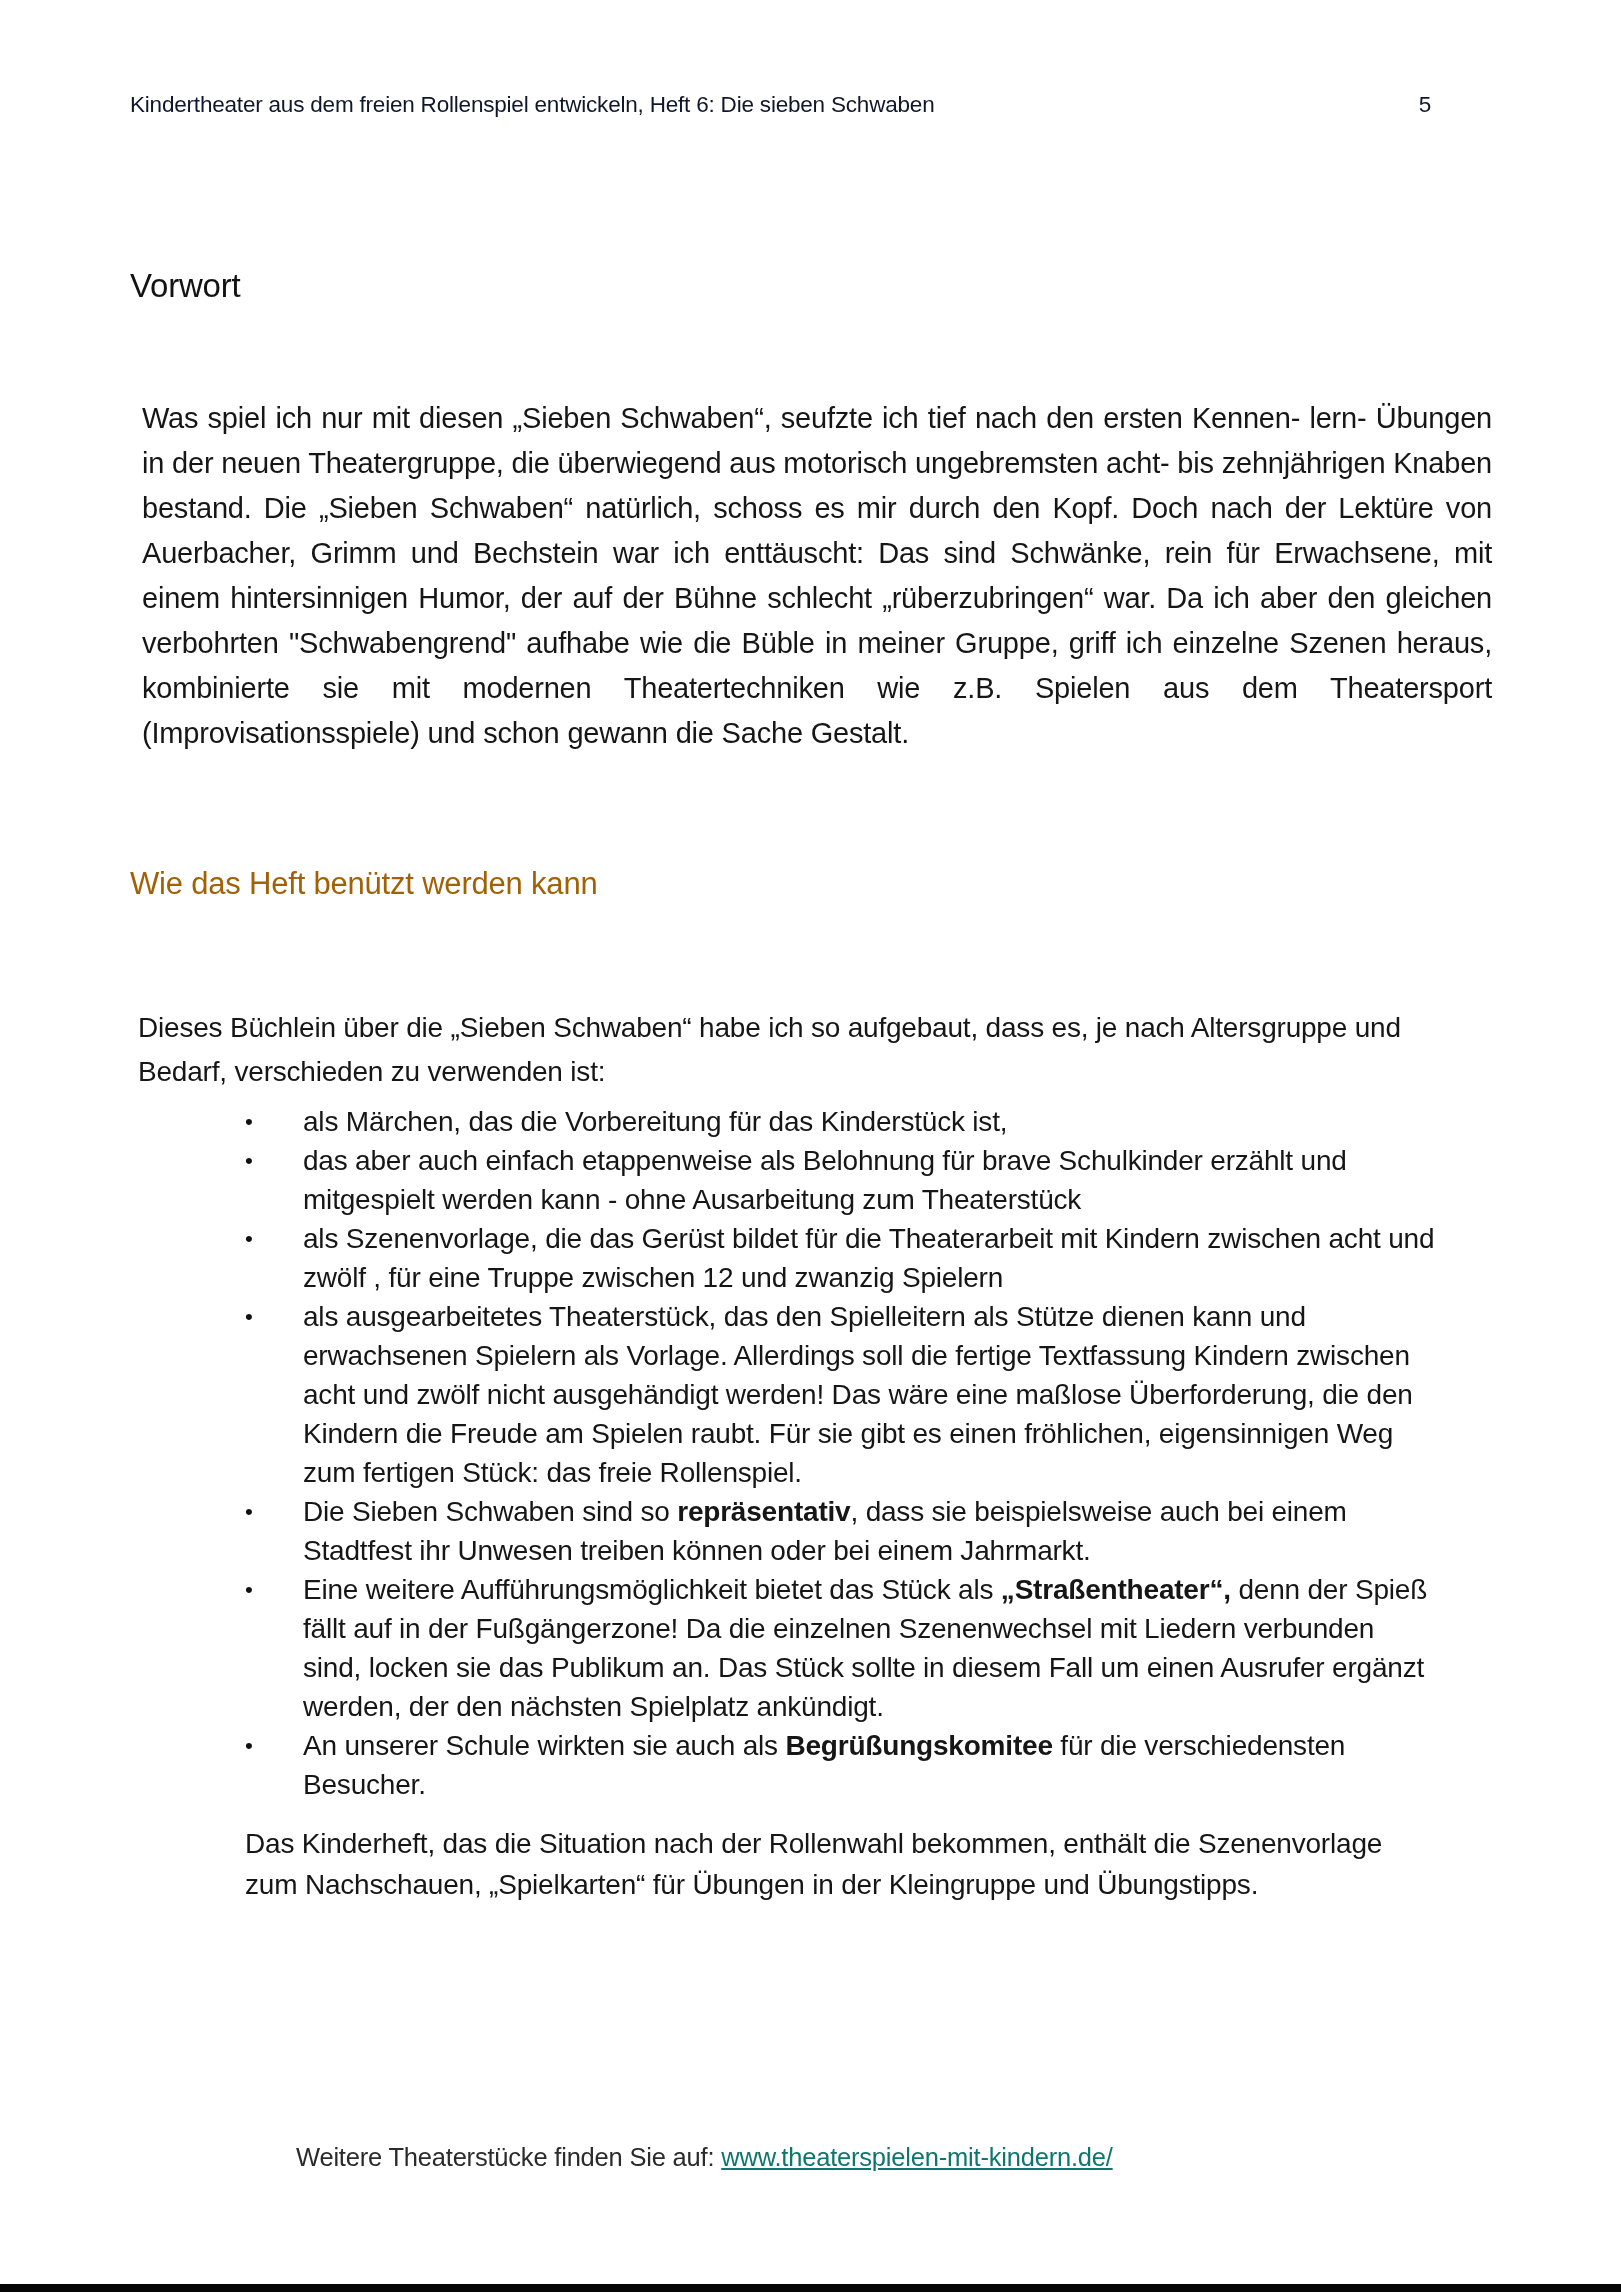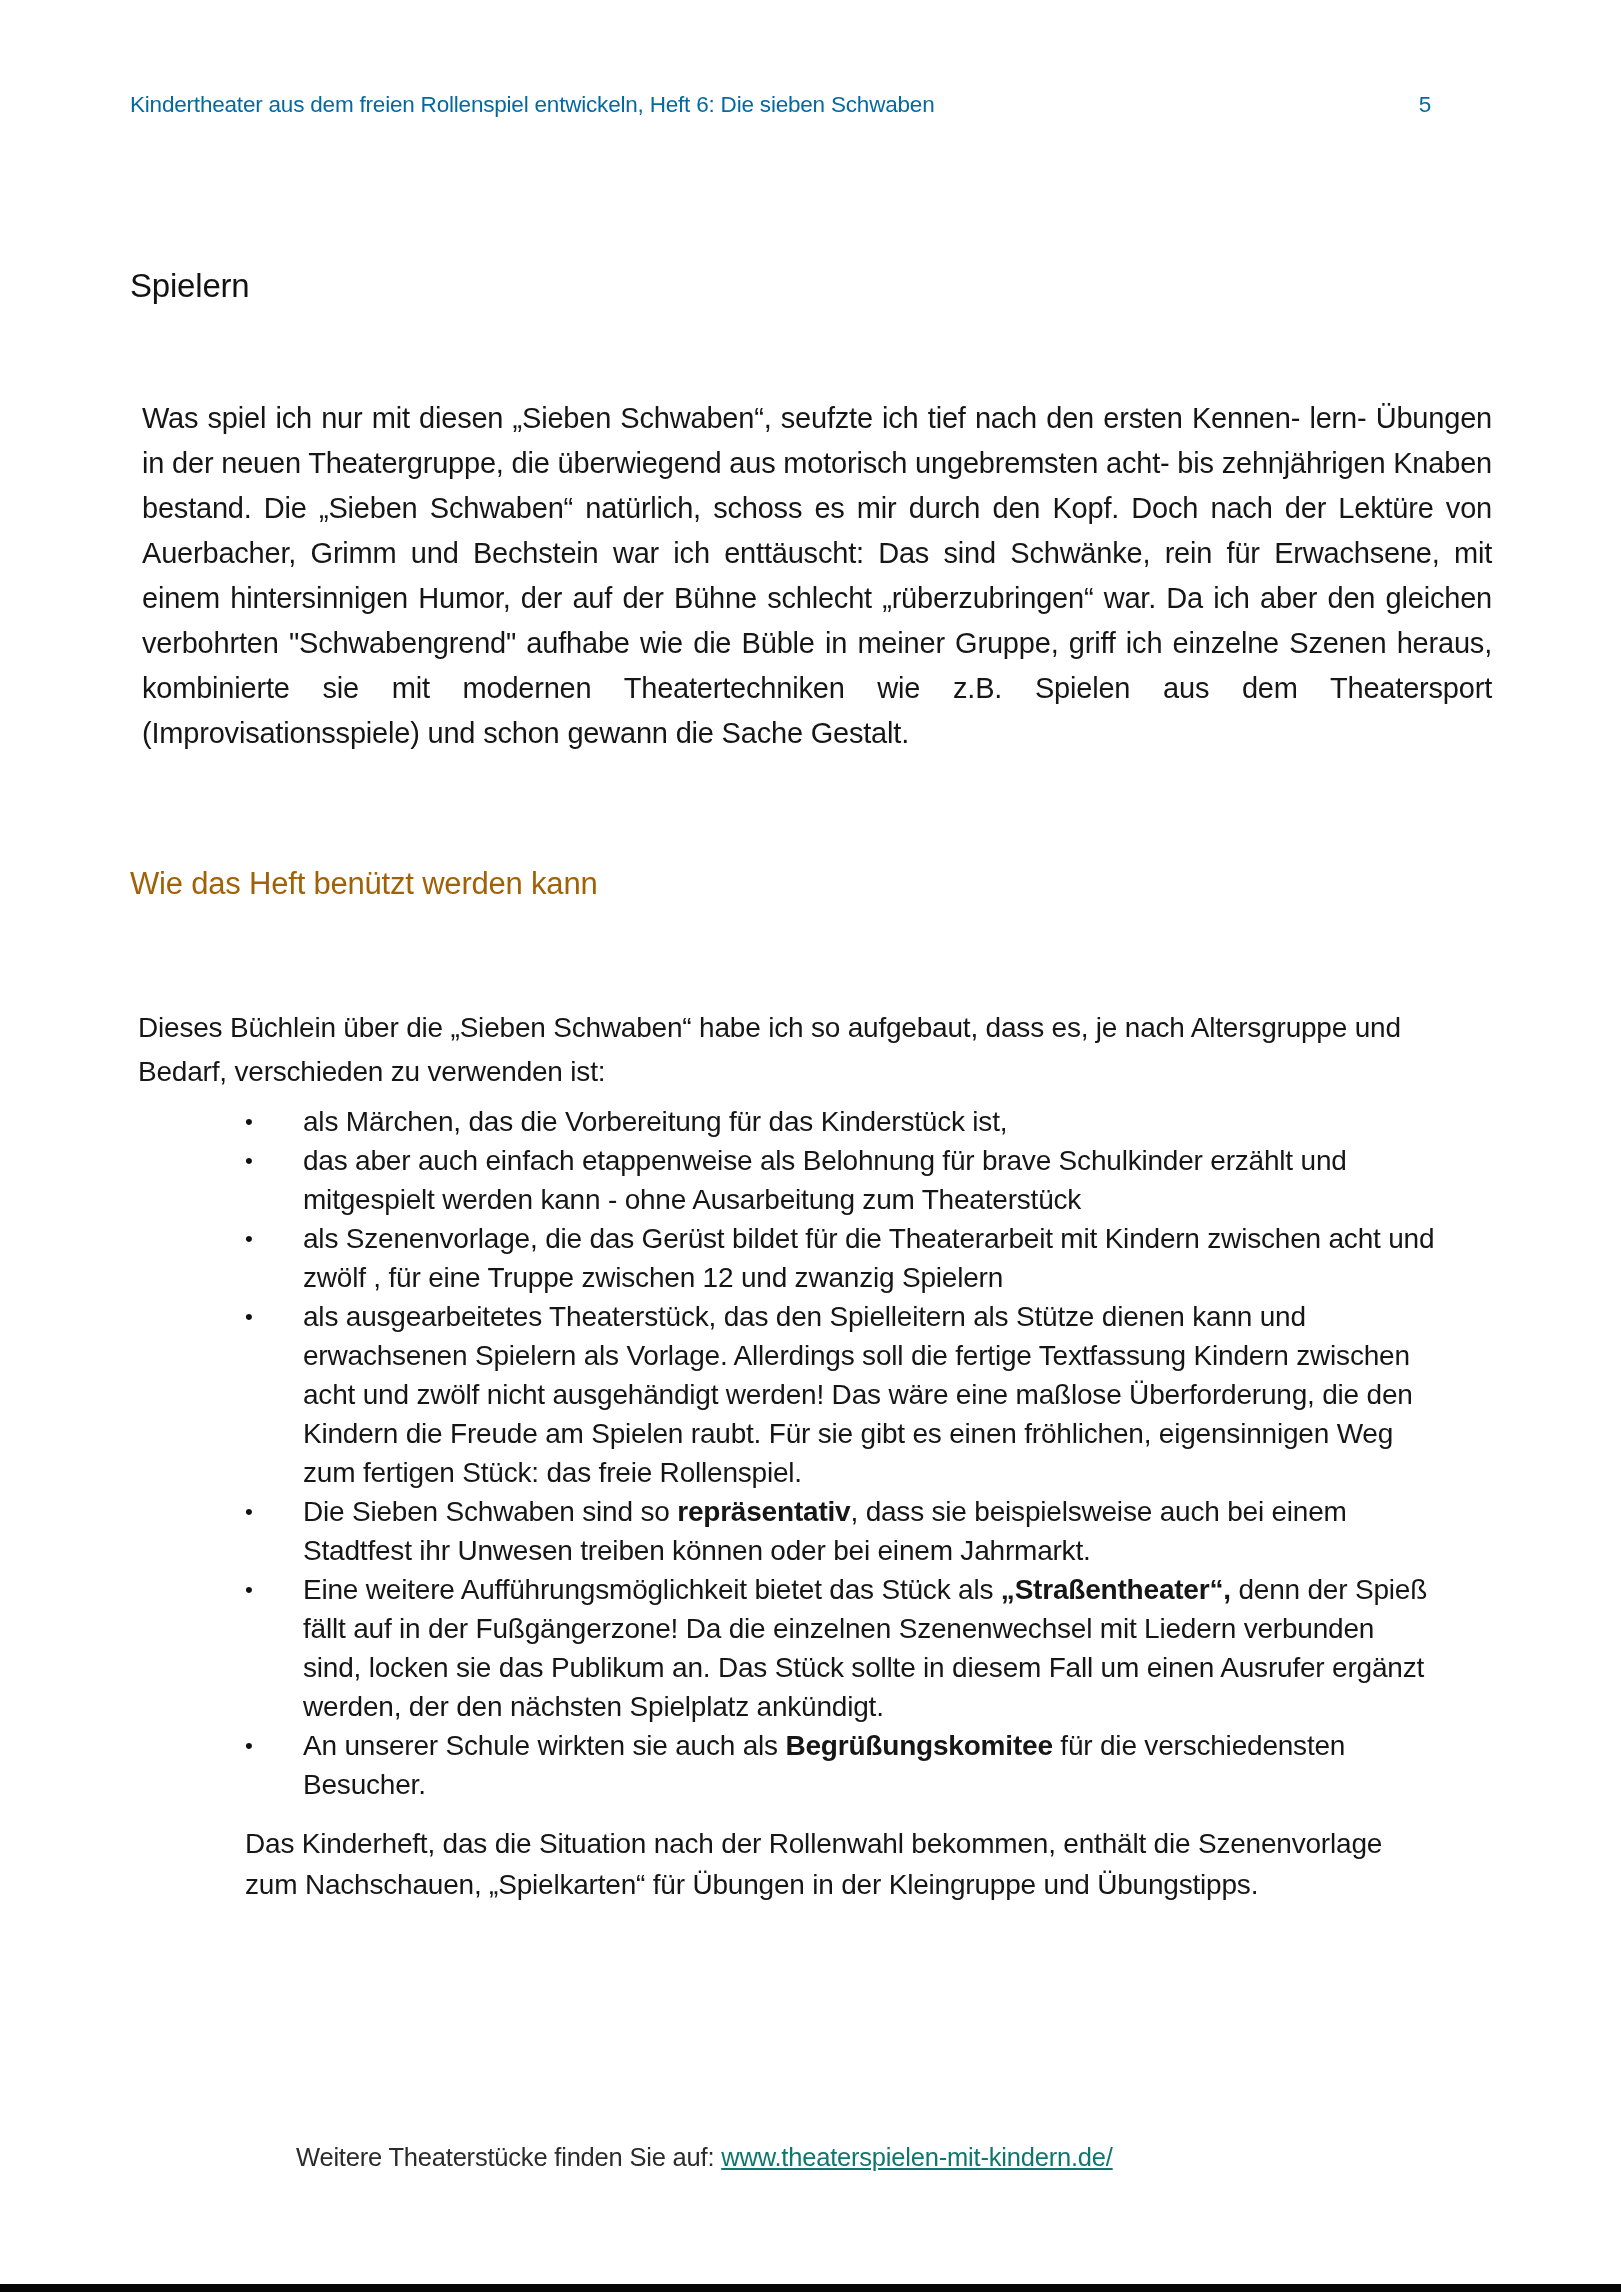--- a/index.html
+++ b/index.html
@@ -8,21 +8,21 @@
     width:1621px;height:2293px;
     background:#ffffff;
     font-family:"Liberation Sans",sans-serif;
     color:#161616;
     overflow:hidden;
     margin:0 auto;
   }
   .header{
     position:absolute;top:92px;left:130px;width:1301px;
     display:flex;justify-content:space-between;align-items:baseline;
-    font-size:22.5px;color:#0369a1;letter-spacing:-0.2px;
+    font-size:22.5px;color:#0f172a;letter-spacing:-0.2px;
   }
   .h1{
     position:absolute;top:267px;left:130px;margin:0;
     font-size:33px;font-weight:500;color:#131313;letter-spacing:-0.2px;
   }
   .h2{
     position:absolute;top:866px;left:130px;margin:0;
     font-size:31px;font-weight:500;color:#a16207;letter-spacing:-0.2px;
   }
   .p1{
@@ -62,21 +62,21 @@
 </head>
 <body>
 
 <div class="page" style="color: rgb(22, 22, 22);">
 
   <div class="header">
     <span>Kindertheater aus dem freien Rollenspiel entwickeln, Heft 6: Die sieben Schwaben</span>
     <span>5</span>
   </div>
 
-  <h1 class="h1">Spielern</h1>
+  <h1 class="h1">Vorwort</h1>
 
   <p class="p1">Was spiel ich nur mit diesen „Sieben Schwaben“, seufzte ich tief nach den ersten Kennen- lern- Übungen in der neuen Theatergruppe, die überwiegend aus motorisch ungebremsten acht- bis zehnjährigen Knaben bestand. Die „Sieben Schwaben“ natürlich, schoss es mir durch den Kopf. Doch nach der Lektüre von Auerbacher, Grimm und Bechstein war ich enttäuscht: Das sind Schwänke, rein für Erwachsene, mit einem hintersinnigen Humor, der auf der Bühne schlecht „rüberzubringen“ war. Da ich aber den gleichen verbohrten "Schwabengrend" aufhabe wie die Büble in meiner Gruppe, griff ich einzelne Szenen heraus, kombinierte sie mit modernen Theatertechniken wie z.B. Spielen aus dem Theatersport (Improvisationsspiele) und schon gewann die Sache Gestalt.</p>
 
   <h2 class="h2">Wie das Heft benützt werden kann</h2>
 
   <p class="p2">Dieses Büchlein über die „Sieben Schwaben“ habe ich so aufgebaut, dass es, je nach Altersgruppe und Bedarf, verschieden zu verwenden ist:</p>
 
   <ul class="bullets">
       <li>
         <span class="dot">•</span>

